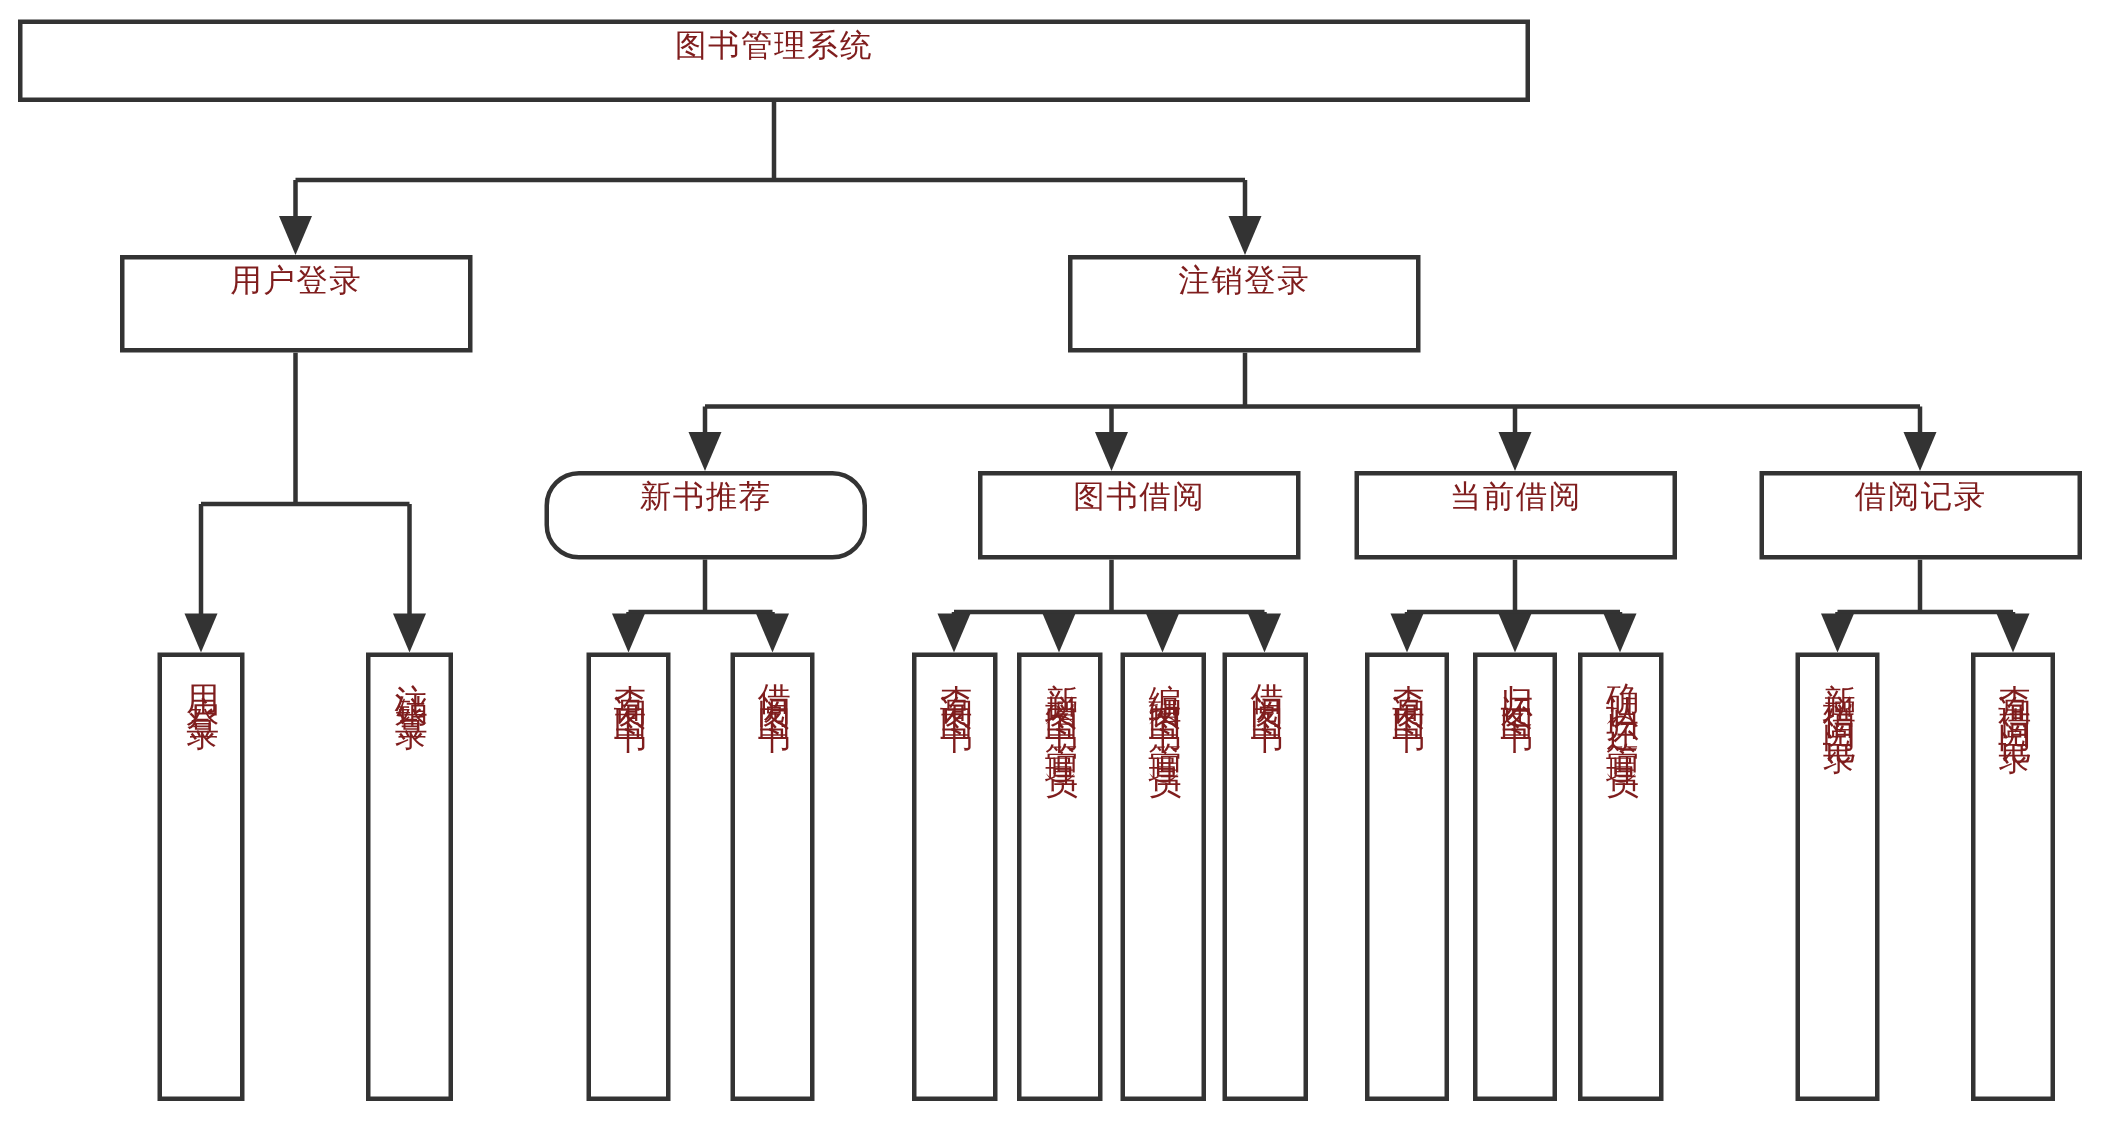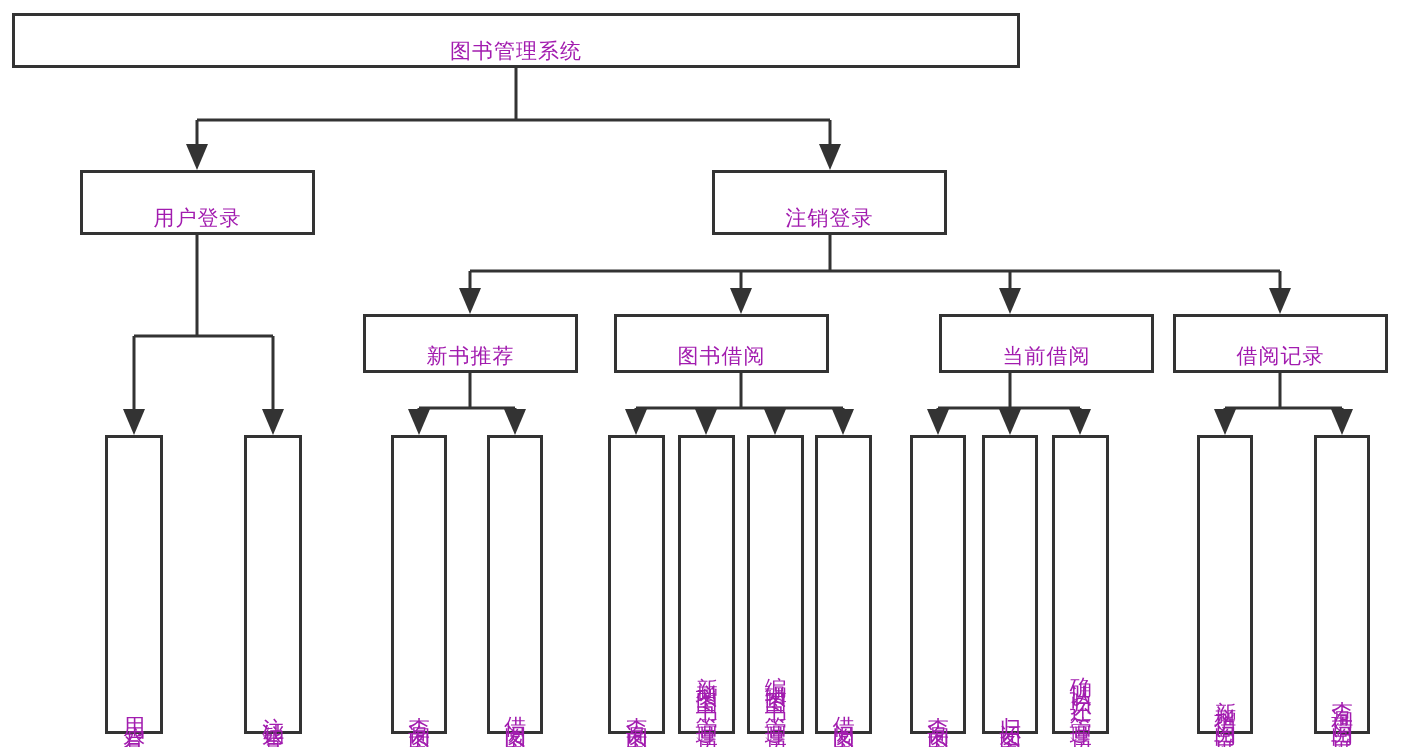--- a/index.html
+++ b/index.html
@@ -12,23 +12,23 @@
   }
   .connectors {
     position:absolute; left:0; top:0; z-index:1;
   }
   .box {
     position:absolute;
     box-sizing:border-box;
     background:#ffffff;
     border:3px solid #333333;
     display:flex;
-    align-items:flex-end;
+    align-items:flex-start;
     justify-content:center;
-    color:#a21caf;
+    color:#7f1d1d;
     z-index:2;
   }
   .hbox { font-size:21px; letter-spacing:1px; }
   .vbox { top:435px; height:299px; }
   .vtext {
     writing-mode:vertical-rl;
     text-orientation:mixed;
     font-size:22px;
     letter-spacing:8px;
     line-height:1.2;
@@ -94,27 +94,27 @@
     <span>图书管理系统</span>
   </div>
 
   <div class="box hbox" style="left:80px; top:170px; width:235px; height:65px;">
     <span>用户登录</span>
   </div>
   <div class="box hbox" style="left:712px; top:170px; width:235px; height:65px;">
     <span>注销登录</span>
   </div>
 
-  <div class="box hbox" style="left:363px; top:314px; width:215px; height:59px;">
+  <div class="box hbox" style="left:363px; top:314px; width:215px; height:59px;border-radius:23px;">
     <span>新书推荐</span>
   </div>
-  <div class="box hbox" style="left:614px; top:314px; width:215px; height:59px;">
+  <div class="box hbox" style="left:652px; top:314px; width:215px; height:59px;">
     <span>图书借阅</span>
   </div>
-  <div class="box hbox" style="left:903px; top:314px; width:215px; height:59px;margin-left:36px;">
+  <div class="box hbox" style="left:903px; top:314px; width:215px; height:59px;">
     <span>当前借阅</span>
   </div>
   <div class="box hbox" style="left:1173px; top:314px; width:215px; height:59px;">
     <span>借阅记录</span>
   </div>
 
   <div class="box vbox" style="left:105px; width:58px;">
     <span class="vtext">用户登录</span>
   </div>
   <div class="box vbox" style="left:244px; width:58px;">

